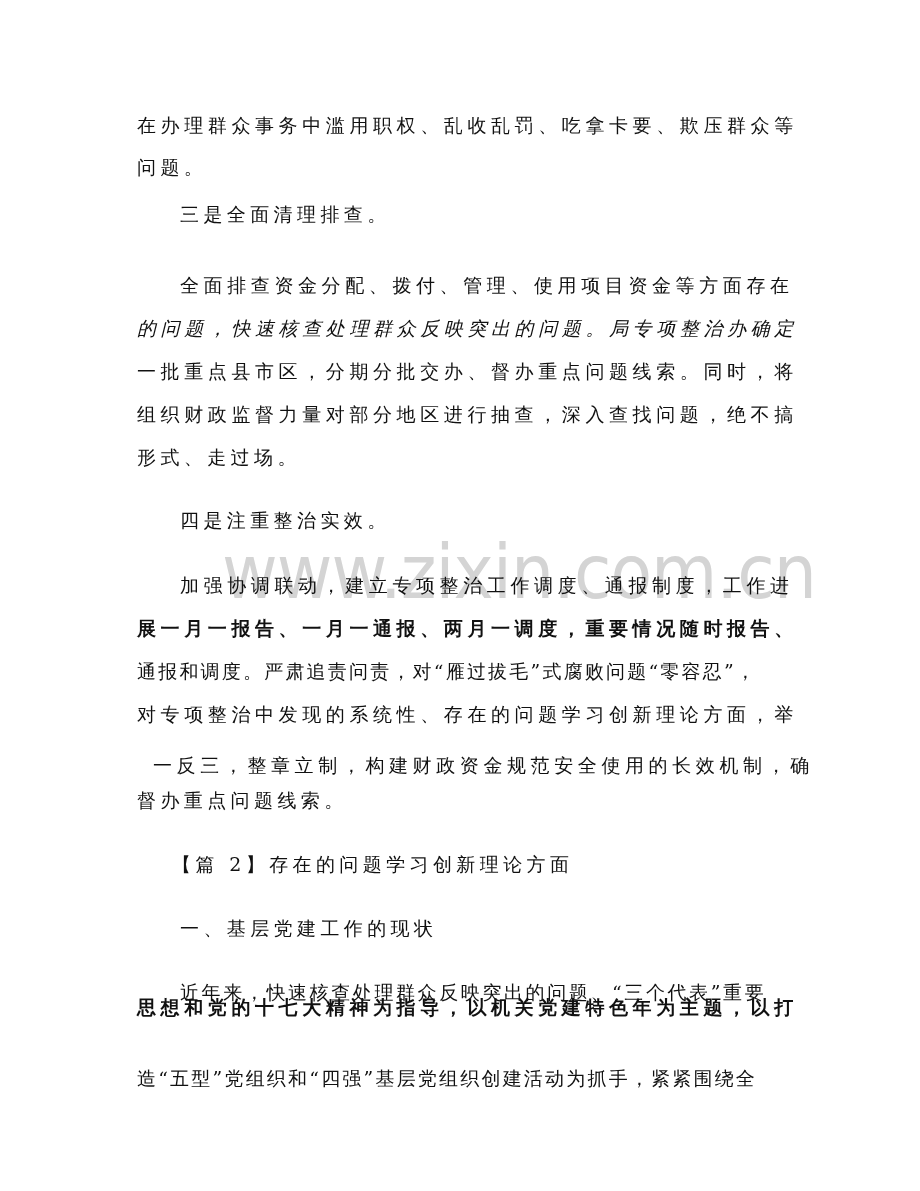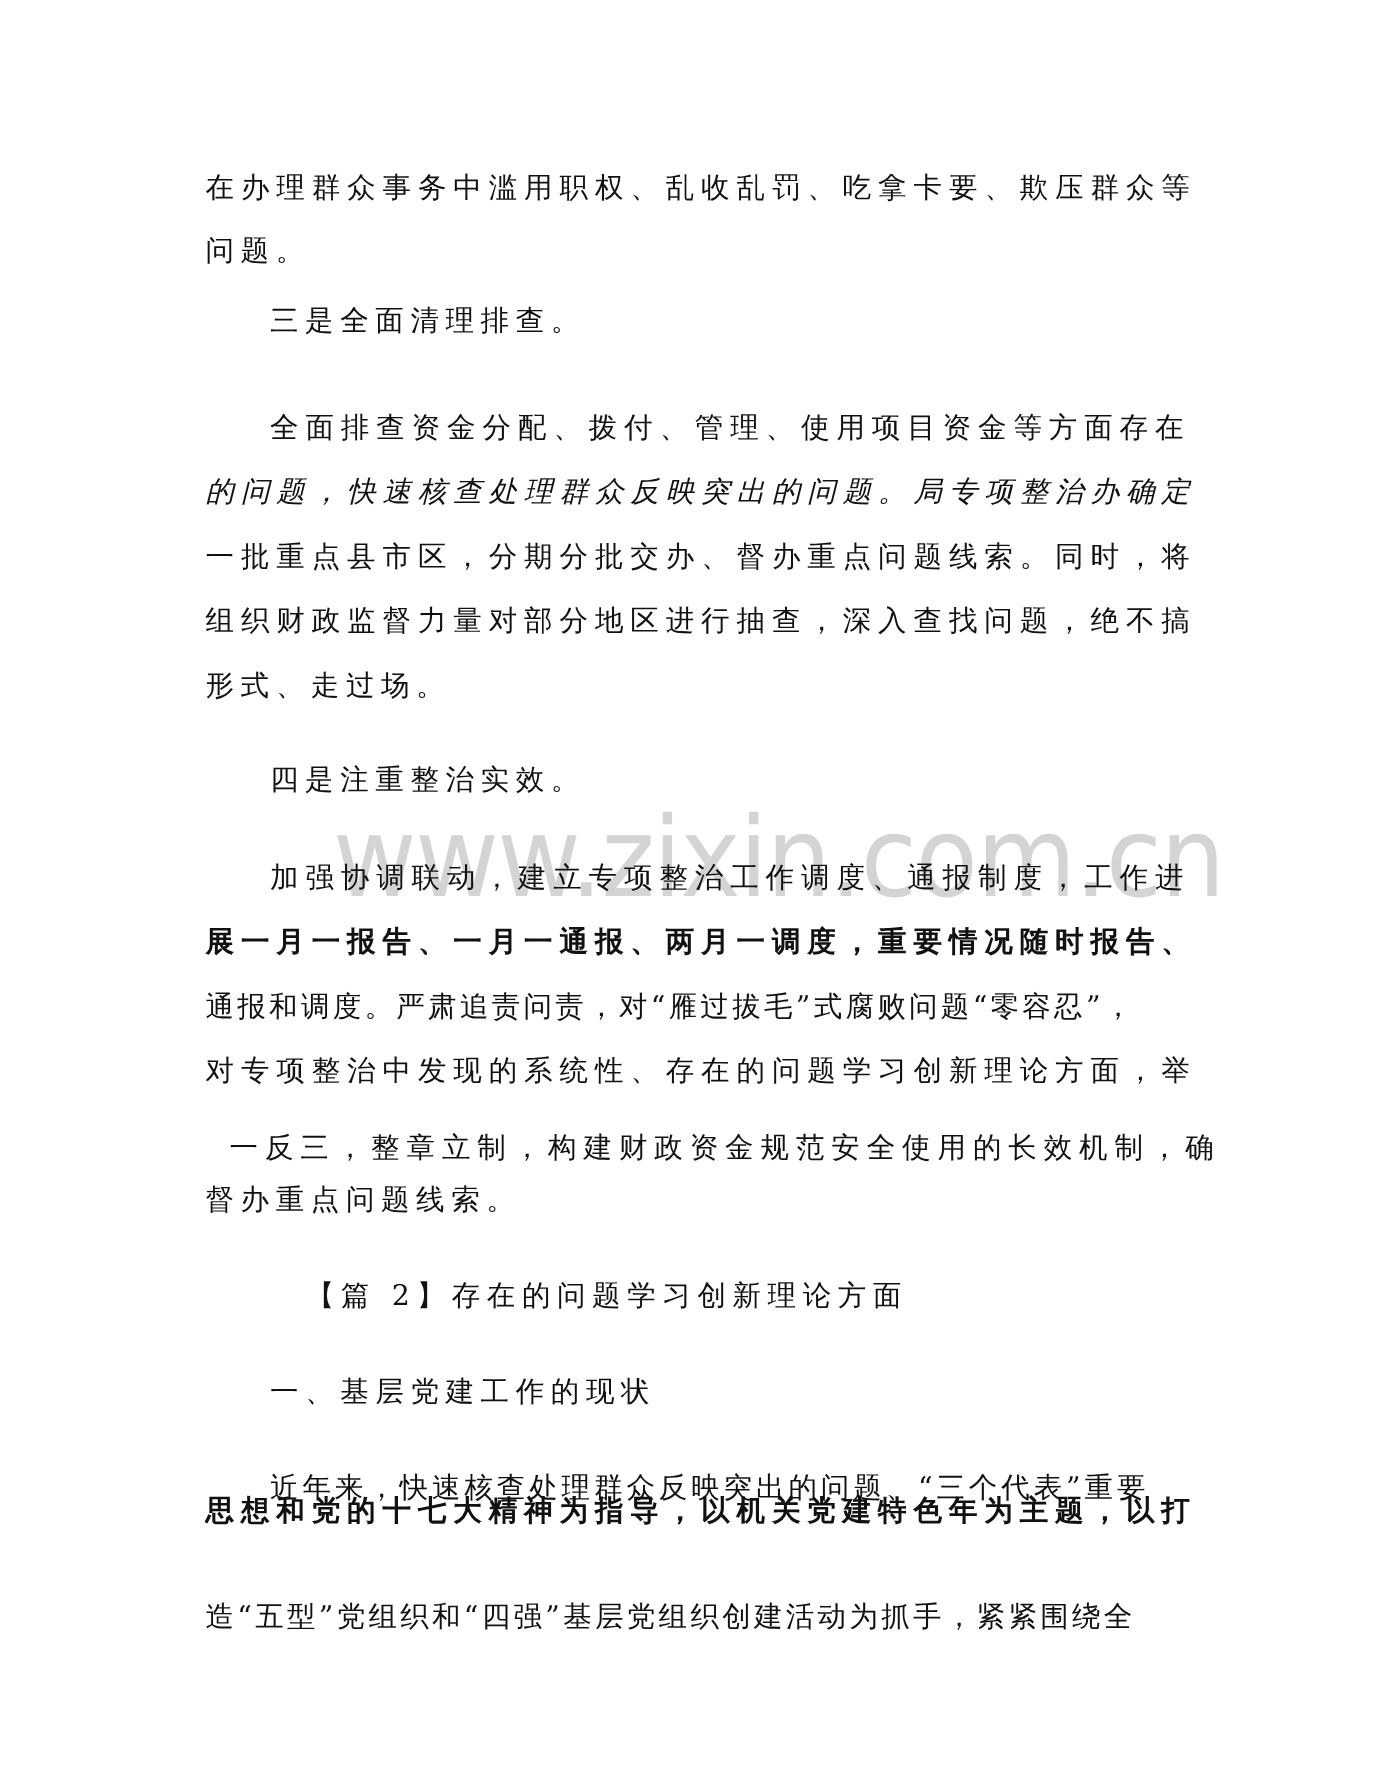--- a/index.html
+++ b/index.html
@@ -69,21 +69,21 @@
 
     <div class="line indent" style="top:505px;">四是注重整治实效。</div>
 
     <div class="line indent" style="top:570px; letter-spacing:4.6px;">加强协调联动，建立专项整治工作调度、通报制度，工作进</div>
     <div class="line" style="top:613px; letter-spacing:4.6px;font-weight:bold;">展一月一报告、一月一通报、两月一调度，重要情况随时报告、</div>
     <div class="line" style="top:656px; letter-spacing:2.2px;">通报和调度。严肃追责问责，对“雁过拔毛”式腐败问题“零容忍”，</div>
     <div class="line" style="top:699px; letter-spacing:4.6px;">对专项整治中发现的系统性、存在的问题学习创新理论方面，举</div>
     <div class="line" style="top:750px; letter-spacing:4.6px;margin-left:16px;">一反三，整章立制，构建财政资金规范安全使用的长效机制，确</div>
     <div class="line" style="top:785px;">督办重点问题线索。</div>
 
-    <div class="line indent" style="top:849px; left:172px;margin-left:32px;">【篇 2】存在的问题学习创新理论方面</div>
+    <div class="line indent" style="top:849px; left:172px;">【篇 2】存在的问题学习创新理论方面</div>
 
     <div class="line indent" style="top:913px;">一、基层党建工作的现状</div>
 
     <div class="line indent" style="top:977px; letter-spacing:2.6px;">近年来，快速核查处理群众反映突出的问题、“三个代表”重要</div>
     <div class="line" style="top:992px; letter-spacing:4.6px;font-weight:bold;">思想和党的十七大精神为指导，以机关党建特色年为主题，以打</div>
     <div class="line" style="top:1063px; letter-spacing:2.2px;">造“五型”党组织和“四强”基层党组织创建活动为抓手，紧紧围绕全</div>
   </div>
 </div>
 
 </body></html>

